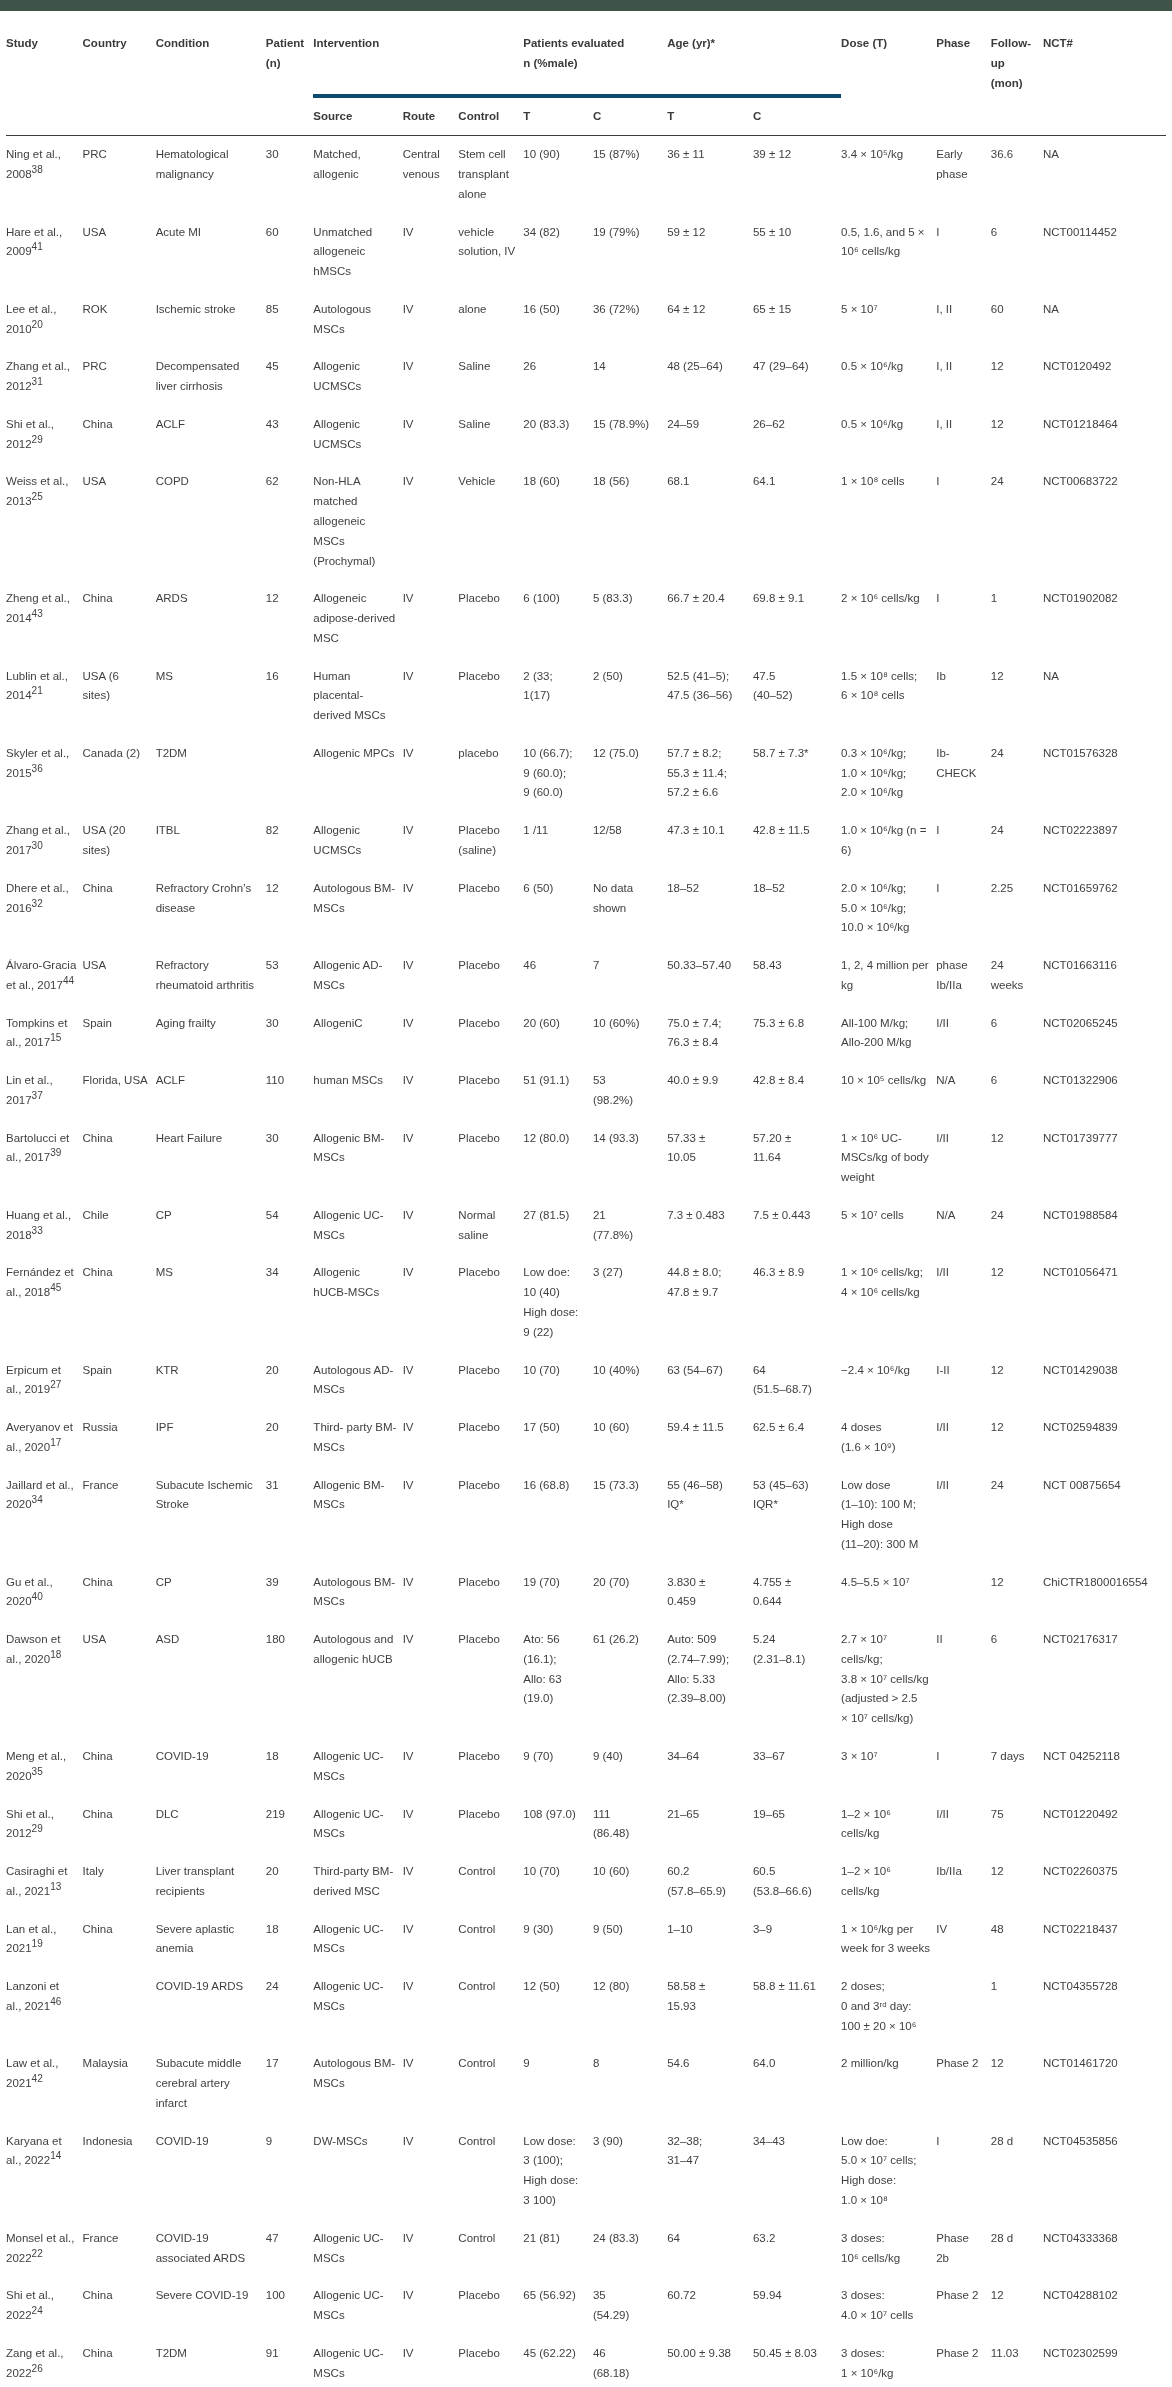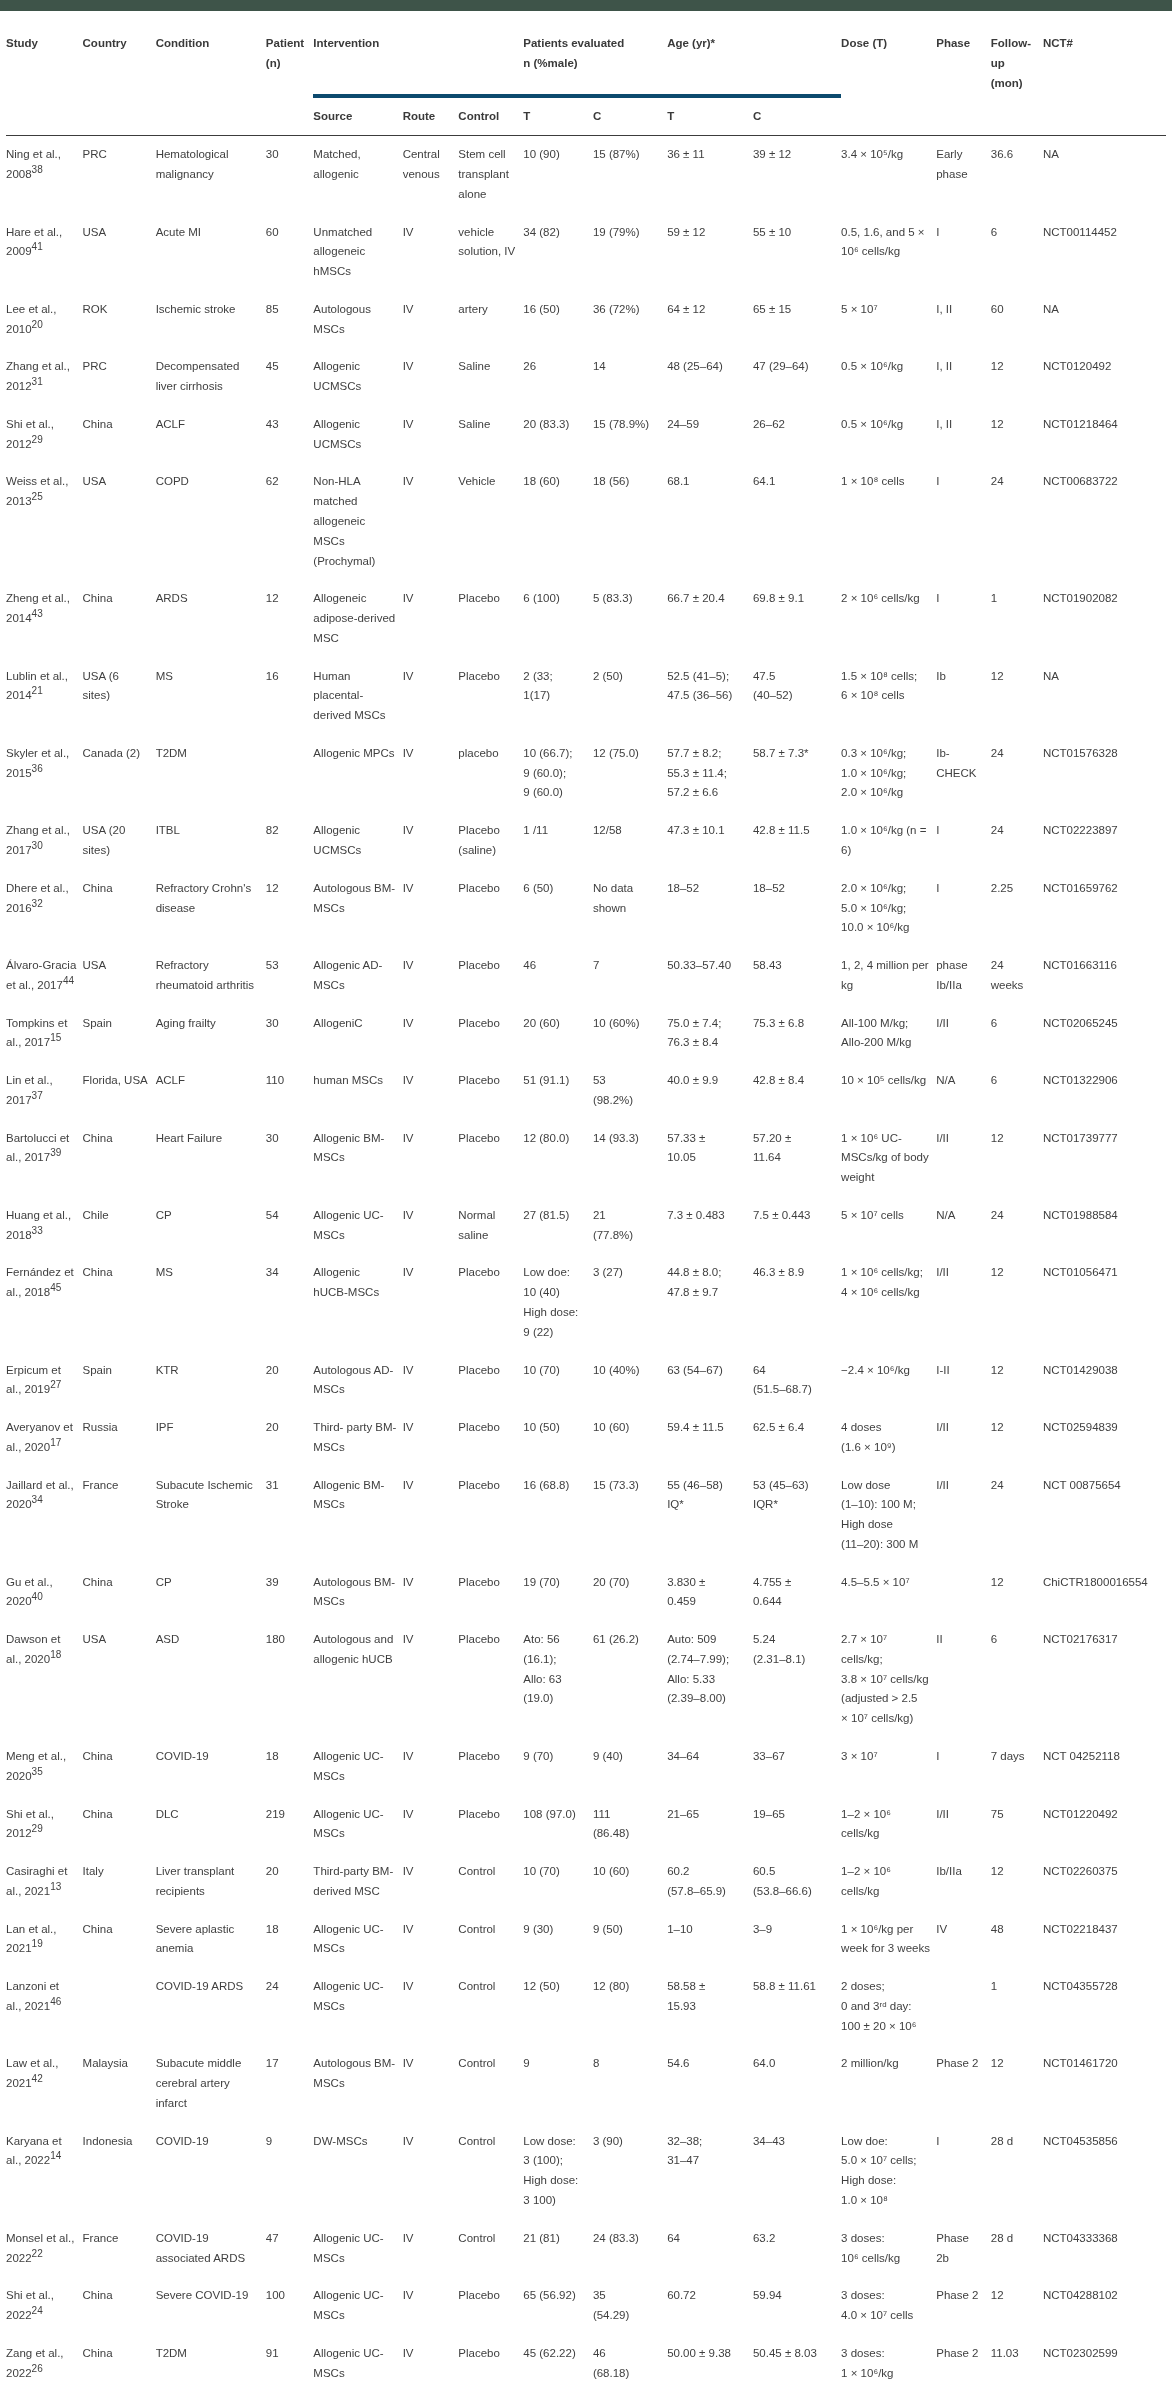--- a/index.html
+++ b/index.html
@@ -127,21 +127,21 @@
           <td data-name="cell-fu">6</td>
           <td data-name="cell-nct">NCT00114452</td>
         </tr>
         <tr data-name="table-row">
           <td data-name="cell-study" class="study">Lee et al., 2010<sup data-name="reference-superscript">20</sup></td>
           <td data-name="cell-country">ROK</td>
           <td data-name="cell-condition">Ischemic stroke</td>
           <td data-name="cell-n">85</td>
           <td data-name="cell-source">Autologous MSCs</td>
           <td data-name="cell-route">IV</td>
-          <td data-name="cell-control">artery</td>
+          <td data-name="cell-control">alone</td>
           <td data-name="cell-t">16 (50)</td>
           <td data-name="cell-c">36 (72%)</td>
           <td data-name="cell-age-t">64 ± 12</td>
           <td data-name="cell-age-c">65 ± 15</td>
           <td data-name="cell-dose">5 × 10⁷</td>
           <td data-name="cell-phase">I, II</td>
           <td data-name="cell-fu">60</td>
           <td data-name="cell-nct">NA</td>
         </tr>
         <tr data-name="table-row">
@@ -424,21 +424,21 @@
           <td data-name="cell-nct">NCT01429038</td>
         </tr>
         <tr data-name="table-row">
           <td data-name="cell-study" class="study">Averyanov et al., 2020<sup data-name="reference-superscript">17</sup></td>
           <td data-name="cell-country">Russia</td>
           <td data-name="cell-condition">IPF</td>
           <td data-name="cell-n">20</td>
           <td data-name="cell-source">Third- party BM-MSCs</td>
           <td data-name="cell-route">IV</td>
           <td data-name="cell-control">Placebo</td>
-          <td data-name="cell-t">10 (50)</td>
+          <td data-name="cell-t">17 (50)</td>
           <td data-name="cell-c">10 (60)</td>
           <td data-name="cell-age-t">59.4 ± 11.5</td>
           <td data-name="cell-age-c">62.5 ± 6.4</td>
           <td data-name="cell-dose">4 doses
 (1.6 × 10⁹)</td>
           <td data-name="cell-phase">I/II</td>
           <td data-name="cell-fu">12</td>
           <td data-name="cell-nct">NCT02594839</td>
         </tr>
         <tr data-name="table-row">

